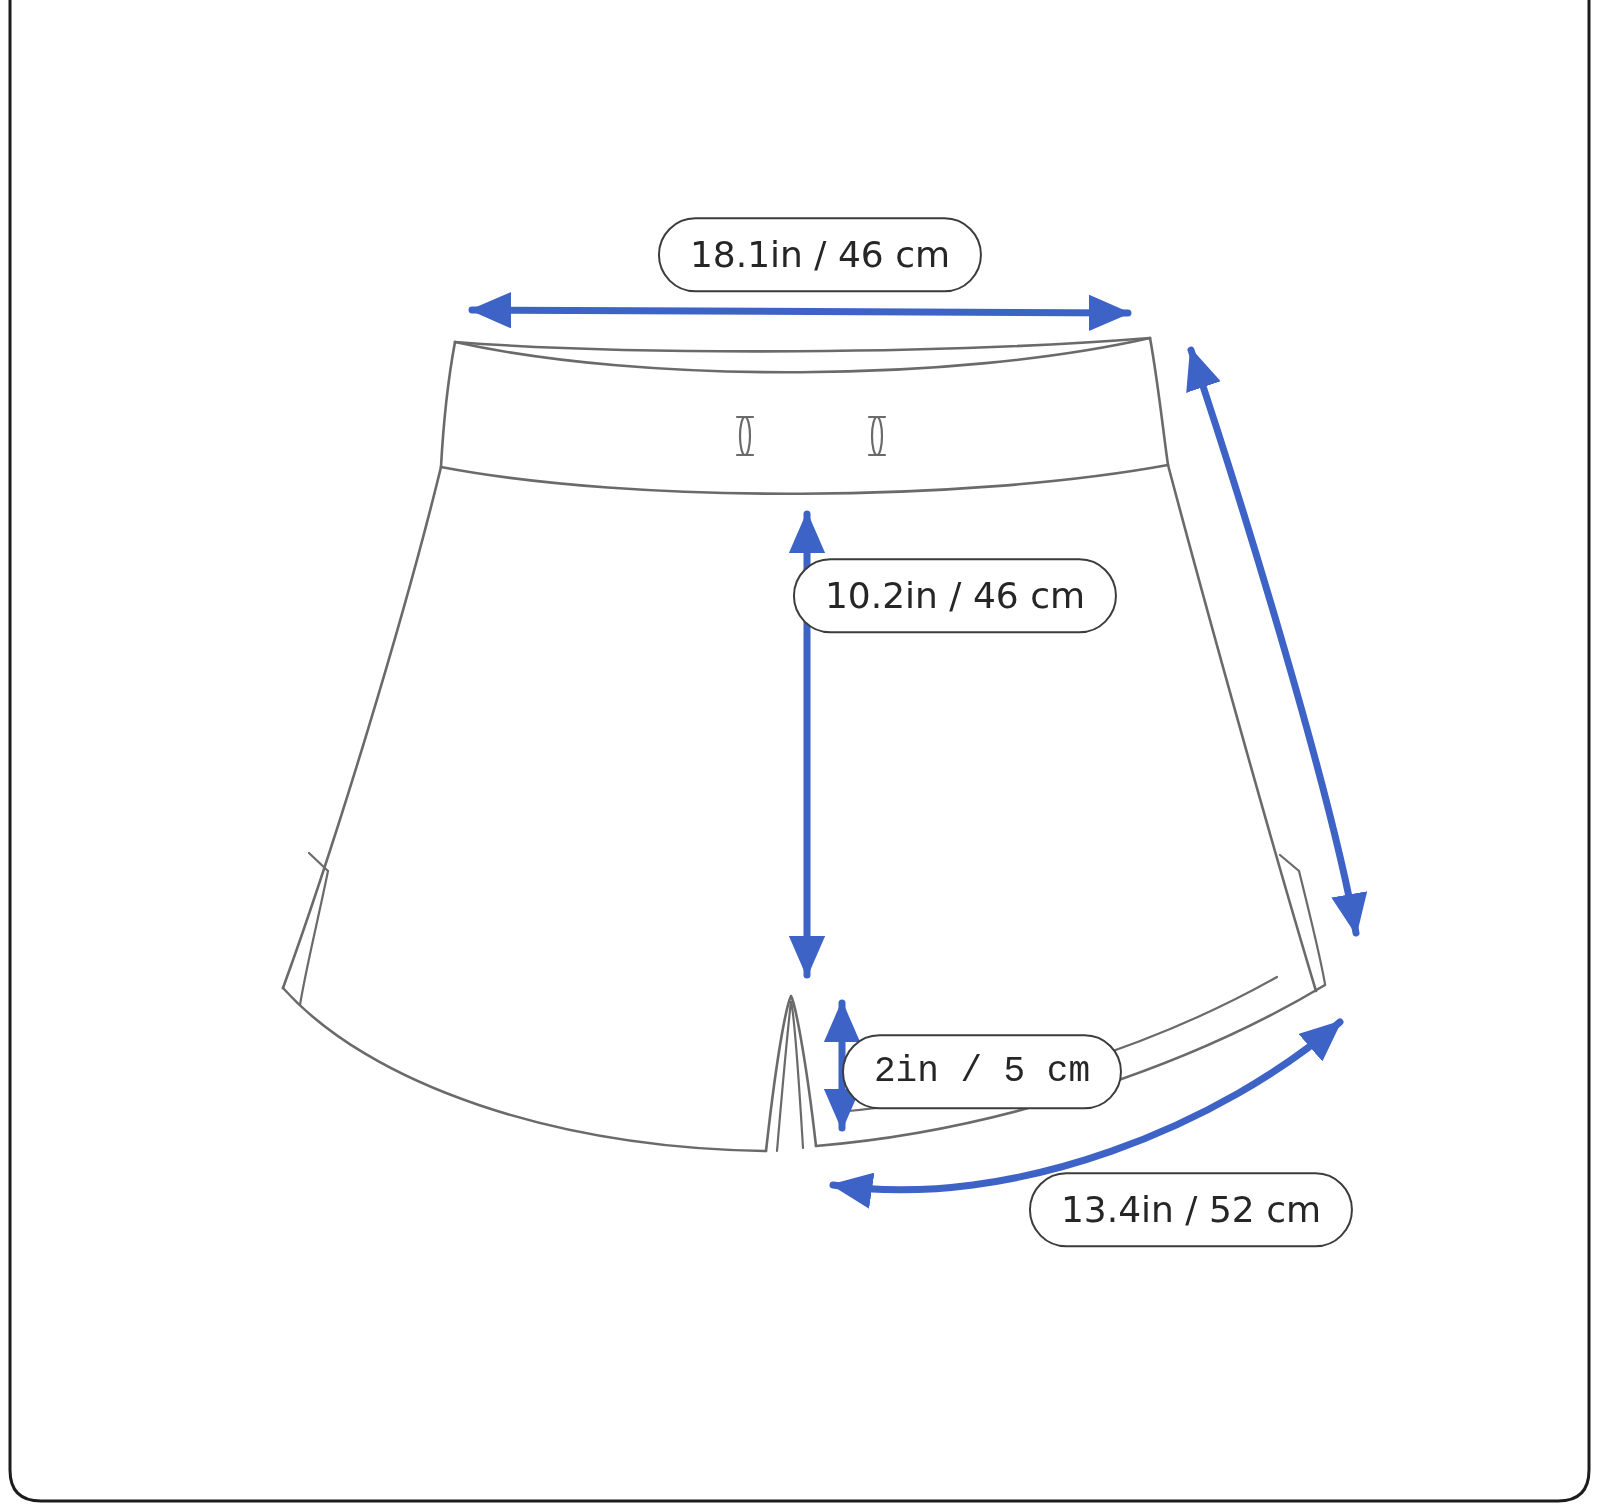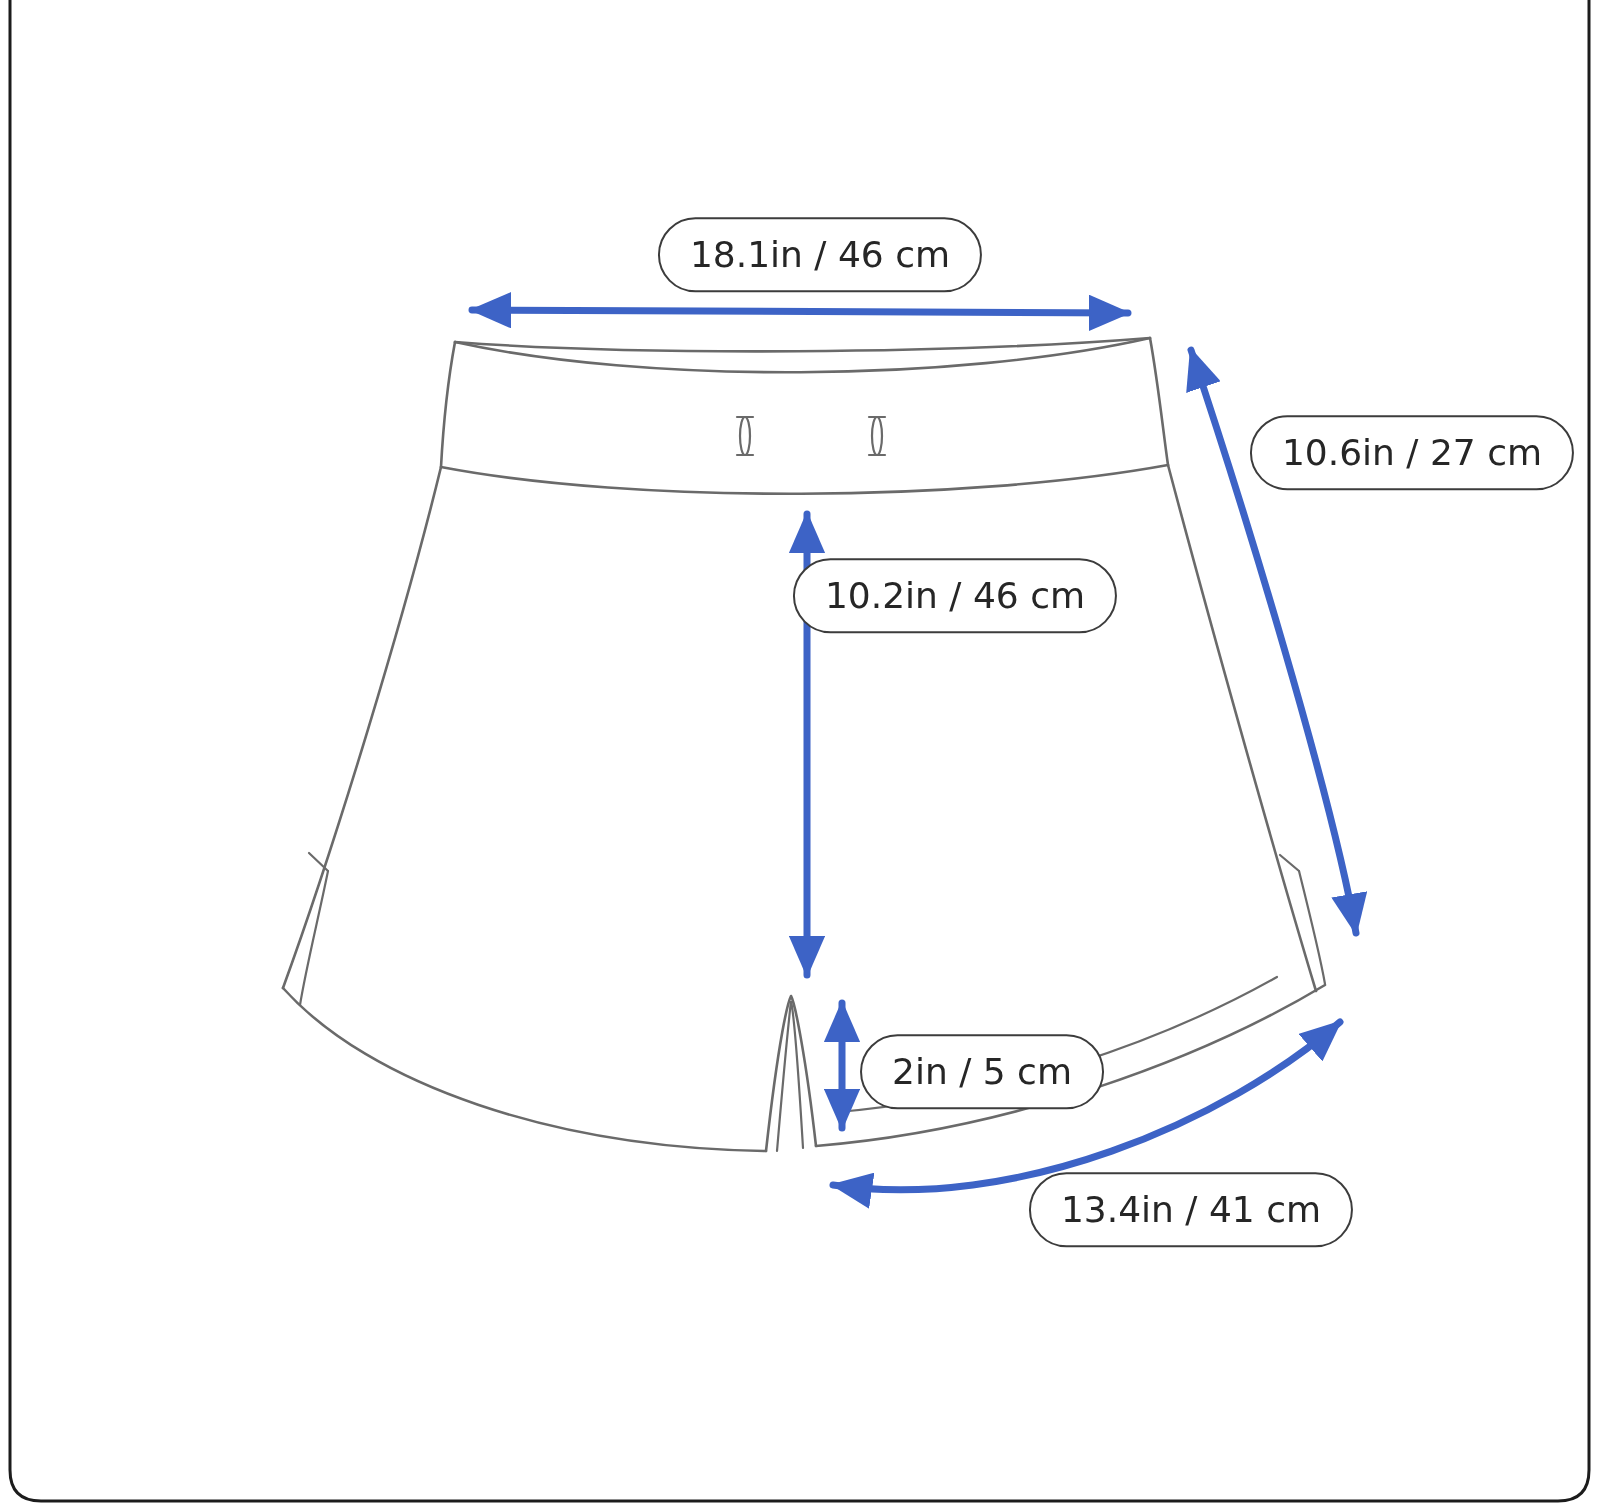--- a/index.html
+++ b/index.html
@@ -35,21 +35,21 @@
     padding:15px 30px;
     font-size:36px;
     line-height:1.15;
     color:var(--label-text);
     white-space:nowrap;
     z-index:2;
   }
   .pill-waist{left:820px;top:255px;}
   .pill-side{left:1412px;top:453px;}
   .pill-front{left:955px;top:596px;}
-  .pill-inseam{left:982px;top:1072px;}
+  .pill-inseam{left:982px;top:1072px;font-family:Liberation Mono, monospace;}
   .pill-opening{left:1191px;top:1210px;}
 </style>
 </head>
 <body>
 
 <div class="stage">
 
   <svg width="1599" height="1511" viewBox="0 0 1599 1511">
     <defs>
       <marker id="ahead" viewBox="0 0 6 5.2" refX="5.6" refY="2.6" markerWidth="6" markerHeight="5.2" orient="auto-start-reverse">
@@ -105,21 +105,20 @@
       <path class="arrow" marker-start="url(#ahead)" marker-end="url(#ahead)" d="M472,310 L1128,313"></path>
       <path class="arrow" marker-start="url(#ahead)" marker-end="url(#ahead)" d="M1191,350 C1243,505 1332,795 1356,933"></path>
       <path class="arrow" marker-start="url(#ahead)" marker-end="url(#ahead)" d="M807,514 L807,975"></path>
       <path class="arrow" marker-start="url(#ahead)" marker-end="url(#ahead)" d="M842,1003 L842,1128"></path>
       <path class="arrow" marker-start="url(#ahead)" marker-end="url(#ahead)" d="M833,1185 C1015,1212 1225,1122 1340,1022"></path>
     </g>
   </svg>
 
   <div class="pill pill-waist">18.1in / 46 cm</div>
 
-  <div class="pill pill-side">10.6in / 27 cm</div>
 
   <div class="pill pill-front">10.2in / 46 cm</div>
 
   <div class="pill pill-inseam">2in / 5 cm</div>
 
-  <div class="pill pill-opening">13.4in / 41 cm</div>
+  <div class="pill pill-opening">13.4in / 52 cm</div>
 
 </div>
 
 </body></html>

